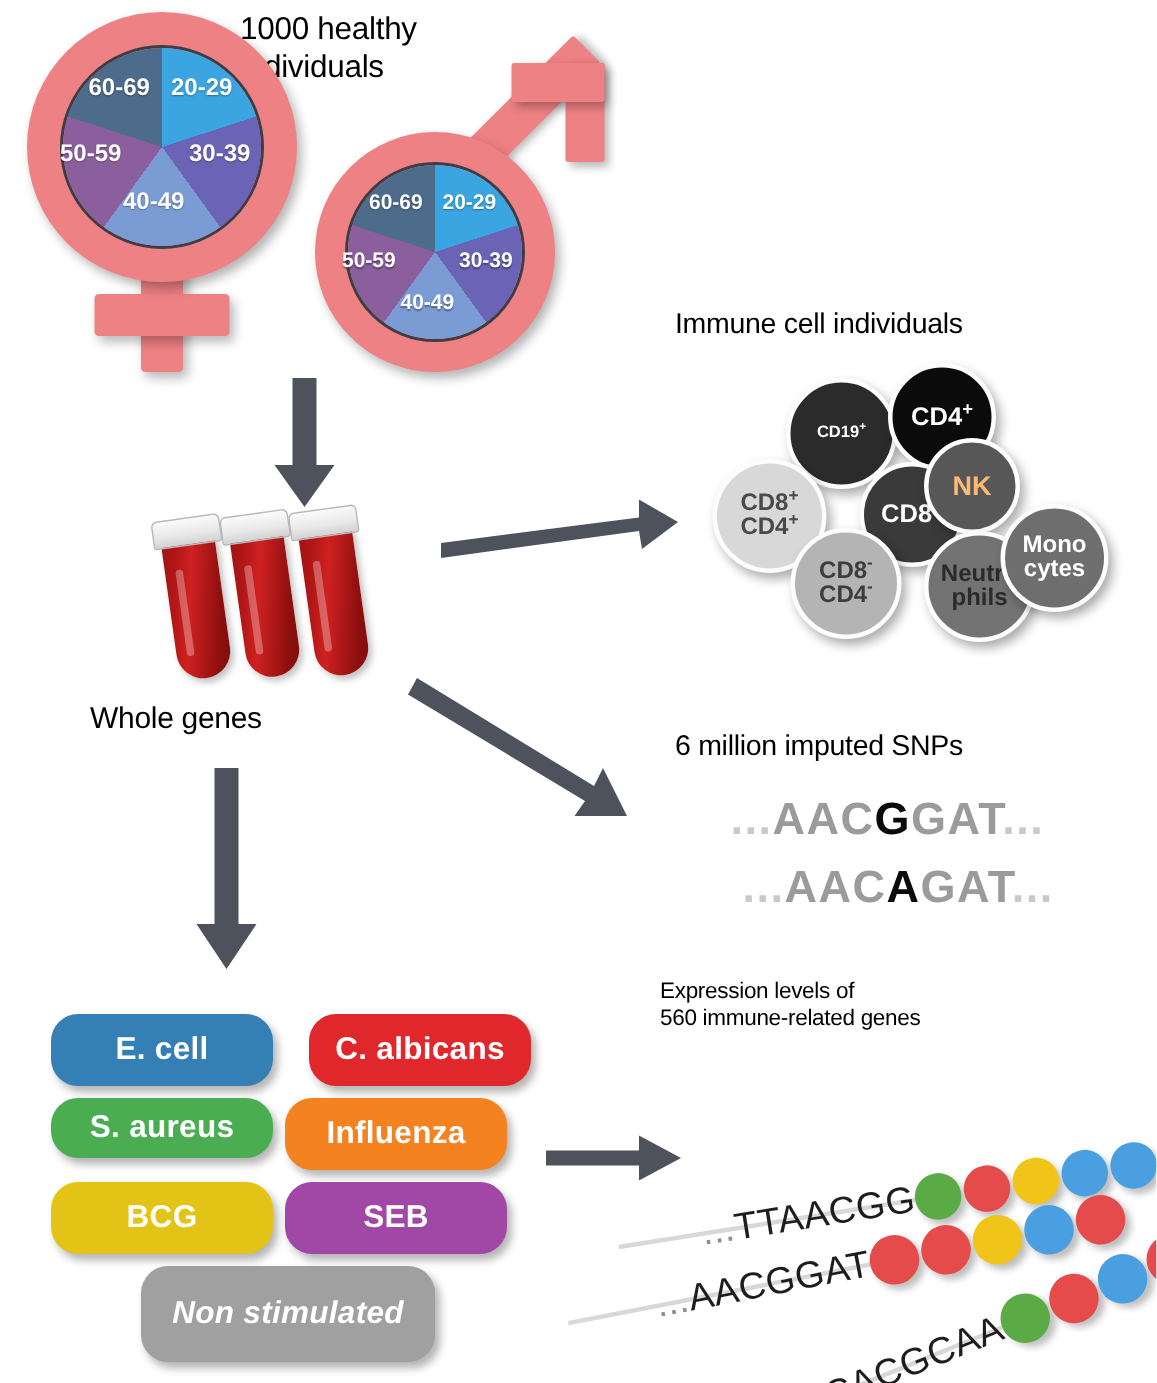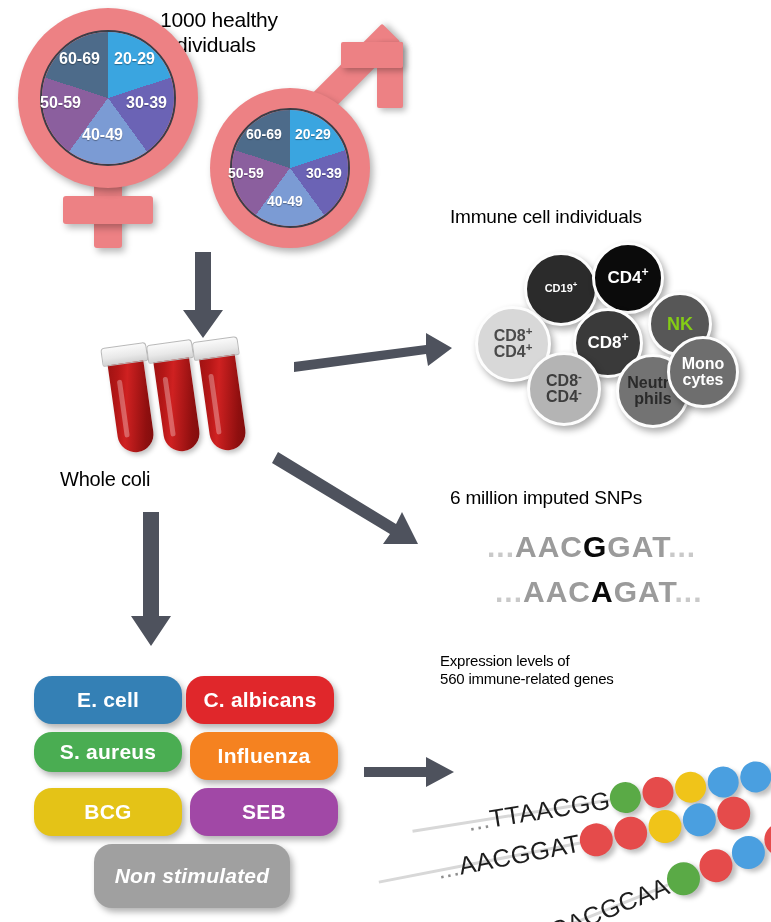--- a/index.html
+++ b/index.html
@@ -195,21 +195,21 @@
 <div id="canvas">
 
   <div class="abs heading" id="title-1000">1000 healthy<br>individuals</div>
 
   <div class="abs heading" id="title-immune">Immune cell individuals</div>
 
   <div class="abs heading" id="title-snps">6 million imputed SNPs</div>
 
   <div class="abs heading" id="title-expression">Expression levels of<br>560 immune-related genes</div>
 
-  <div class="abs heading" id="label-whole-blood">Whole coli</div>
+  <div class="abs heading" id="label-whole-blood">Whole genes</div>
 
   <div class="abs" style="left:18px; top:8px; width:180px; height:250px;">
     <div class="abs fem-stem" style="left:76px; top:140px; width:28px; height:100px; border-radius:3px;"></div>
     <div class="abs fem-stem" style="left:45px; top:188px; width:90px; height:28px; border-radius:3px;"></div>
     <div class="abs sym-ring" style="left:0px; top:0px; width:180px; height:180px;"></div>
     <div class="pie-disc" style="left:22px; top:22px; width:136px; height:136px;">
       <div class="pie-slice" style="background: conic-gradient(from 0deg, #3aa5e0 0deg 72deg, transparent 72deg);"></div>
       <div class="pie-slice" style="background: conic-gradient(from 0deg, transparent 0deg 72deg, #6b63b5 72deg 144deg, transparent 144deg);"></div>
       <div class="pie-slice" style="background: conic-gradient(from 0deg, transparent 0deg 144deg, #7b9bd4 144deg 216deg, transparent 216deg);"></div>
       <div class="pie-slice" style="background: conic-gradient(from 0deg, transparent 0deg 216deg, #8b5f9e 216deg 288deg, transparent 288deg);"></div>
@@ -291,21 +291,21 @@
       </div>
       <div class="cell" style="left: 592px; top: 242px; width: 72px; height: 72px; background: rgb(11, 11, 11); color: rgb(255, 255, 255); font-size: 17px; pointer-events: auto;">
         <span>CD4<sup>+</sup></span>
       </div>
       <div class="cell" style="left: 475px; top: 306px; width: 76px; height: 76px; background: rgb(216, 216, 216); color: rgb(74, 74, 74); font-size: 16px; pointer-events: auto;">
         <span>CD8<sup>+</sup><br>CD4<sup>+</sup></span>
       </div>
       <div class="cell" style="left: 573px; top: 308px; width: 70px; height: 70px; background: rgb(58, 58, 58); color: rgb(255, 255, 255); font-size: 17px; pointer-events: auto;">
         <span>CD8<sup>+</sup></span>
       </div>
-      <div class="cell" style="left: 648px; top: 292px; width: 64px; height: 64px; background: rgb(87, 87, 87); color: #84cc16; font-size: 18px; pointer-events: auto;">
+      <div class="cell" style="left: 616px; top: 292px; width: 64px; height: 64px; background: rgb(87, 87, 87); color: #fdba74; font-size: 18px; pointer-events: auto;">
         <span>NK</span>
       </div>
       <div class="cell" style="left: 527px; top: 352px; width: 74px; height: 74px; background: rgb(180, 180, 180); color: rgb(61, 61, 61); font-size: 16px; pointer-events: auto;">
         <span>CD8<sup>-</sup><br>CD4<sup>-</sup></span>
       </div>
       <div class="cell" style="left: 616px; top: 354px; width: 74px; height: 74px; background: #737373; color: rgb(42, 42, 42); font-size: 16px; pointer-events: auto;">
         <span>Neutro<br>phils</span>
       </div>
       <div class="cell" style="left: 667px; top: 336px; width: 72px; height: 72px; background: rgb(110, 110, 110); color: rgb(255, 255, 255); font-size: 16px; pointer-events: auto;">
         <span>Mono<br>cytes</span>
@@ -318,21 +318,21 @@
     </div>
     <div class="snp-row" style="left:8px; top:45px;">
       <span class="snp-dots">...</span><span class="snp-base">AAC</span><span class="snp-hl">A</span><span class="snp-base">GAT</span><span class="snp-dots">...</span>
     </div>
   </div>
 
   <div class="abs" style="left:34px; top:676px; width:320px; height:220px;">
     <div class="stim" style="left:0px; top:0px; width:148px; height:48px; background:#3480b5;">
       <span>E. cell</span>
     </div>
-    <div class="stim" style="left:152px; top:0px; width:148px; height:48px; background:#e0272b;">
+    <div class="stim" style="left:172px; top:0px; width:148px; height:48px; background:#e0272b;">
       <span>C. albicans</span>
     </div>
     <div class="stim" style="left:0px; top:56px; width:148px; height:40px; background:#4aad52;">
       <span>S. aureus</span>
     </div>
     <div class="stim" style="left:156px; top:56px; width:148px; height:48px; background:#f58220;">
       <span>Influenza</span>
     </div>
     <div class="stim" style="left:0px; top:112px; width:148px; height:48px; background:#e4c317;">
       <span>BCG</span>

